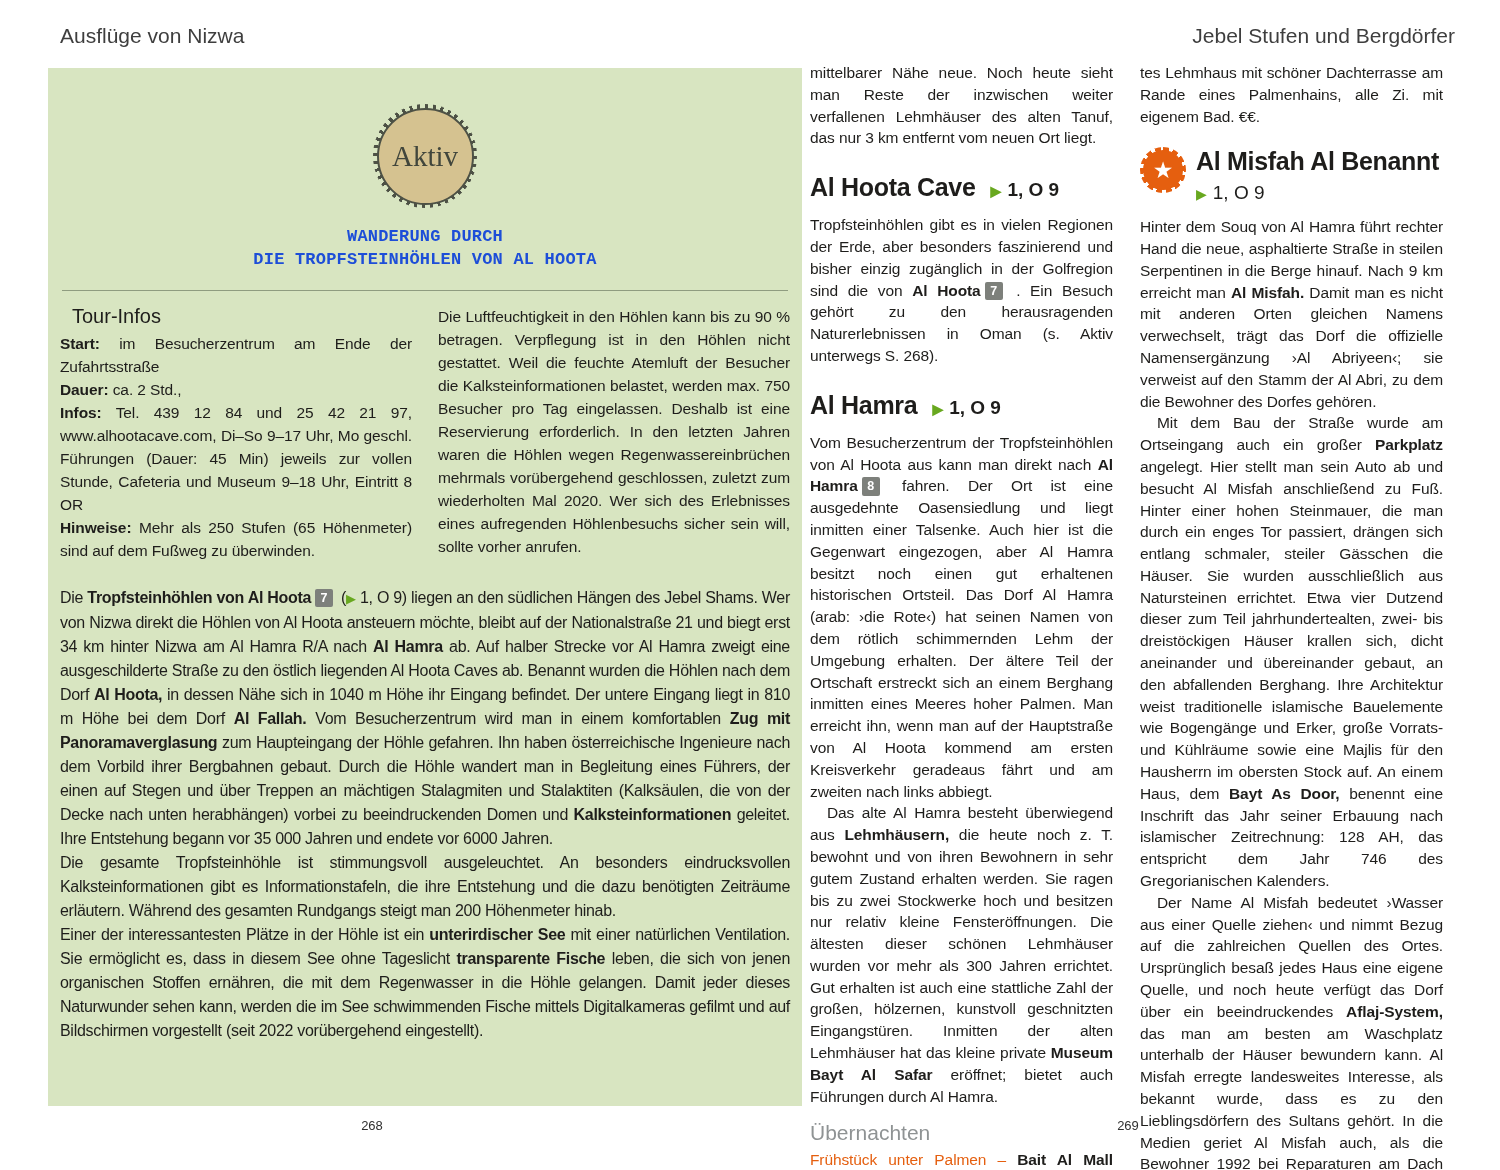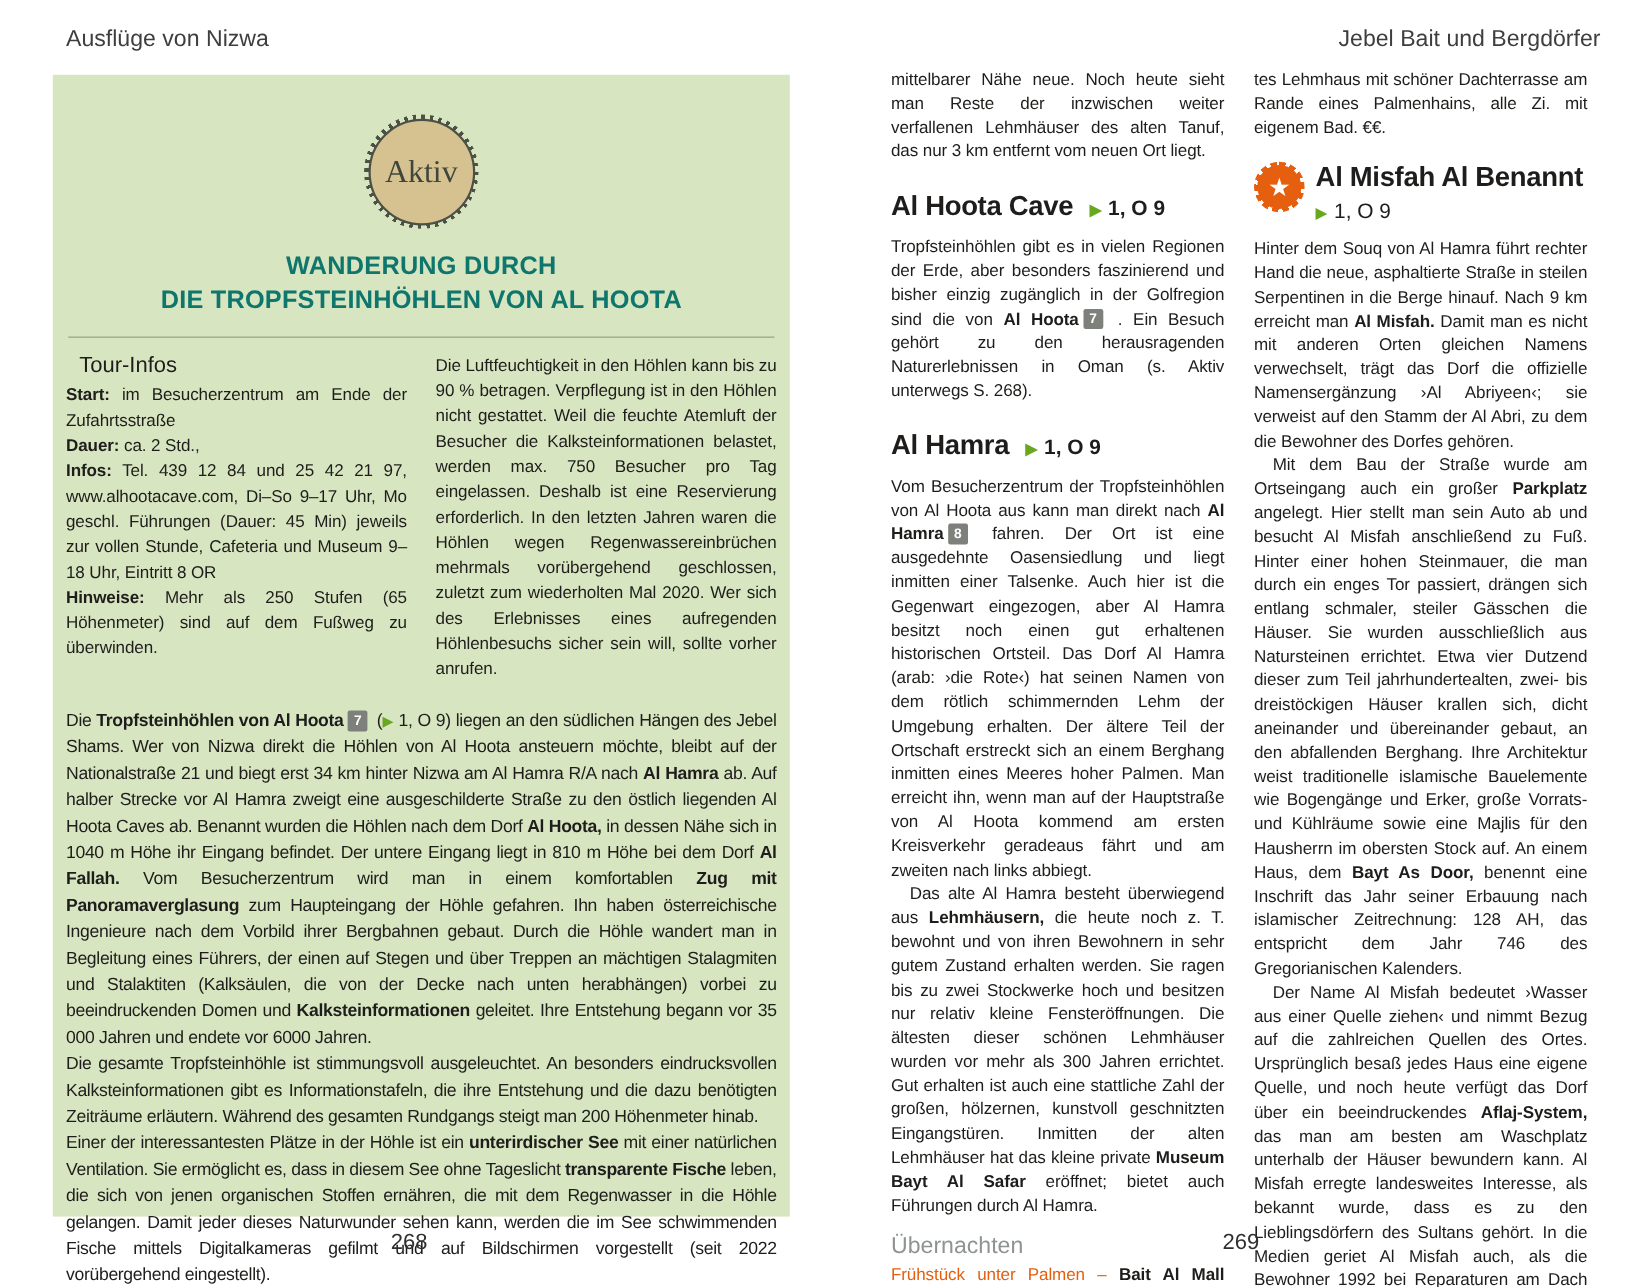--- a/index.html
+++ b/index.html
@@ -8,30 +8,30 @@
     --muted-gray:#8f9394; --header-ink:#3e3e3e; --rule:#8f9c80;
   }
   html,body{margin:0;padding:0;background:#ffffff;}
   .page{position:relative;width:1500px;height:1170px;background:#fff;overflow:hidden;
         font-family:"Liberation Sans",sans-serif;color:var(--ink);padding-left:14px;}
   .running-head{position:absolute;top:24px;font-size:21px;color:var(--header-ink);}
   .rh-left{left:60px;}
   .rh-right{right:59px;text-align:right;}
 
   
-  .aktiv-box{position:absolute;left:48px;top:68px;width:670px;height:1038px;
+  .aktiv-box{position:absolute;left:48px;top:68px;width:754px;height:1038px;
              background:var(--box-green);box-sizing:border-box;padding:10px 12px 0 12px;}
   .aktiv-badge{width:104px;height:104px;border-radius:50%;margin:26px auto 18px;
                background:repeating-conic-gradient(var(--badge-edge) 0deg 3.5deg, transparent 3.5deg 9deg);
                display:flex;align-items:center;justify-content:center;}
   .aktiv-badge-inner{width:93px;height:93px;border-radius:50%;background:var(--badge-tan);
                border:2px solid var(--badge-edge);display:flex;align-items:center;justify-content:center;
                font-family:"Liberation Serif",serif;font-size:29px;color:#41463c;}
-  .aktiv-title{font-family:Liberation Sans, sans-serif;font-weight:bold;text-align:center;
-               font-size:23px;line-height:1.35;letter-spacing:.2px;color:#0f766e;margin:0 0 4px 0;}
+  .aktiv-title{font-family:Liberation Mono, monospace;font-weight:bold;text-align:center;
+               font-size:17px;line-height:1.35;letter-spacing:.2px;color:#1d4ed8;margin:0 0 4px 0;}
   .aktiv-rule{border:none;border-top:1px solid var(--rule);margin:18px 2px 14px 2px;}
   .tour-cols{display:flex;gap:26px;}
   .tour-col{flex:1;min-width:0;}
   .tour-infos-heading{font-size:20px;font-weight:normal;margin:0 0 4px 12px;color:var(--ink);}
   .tour-col .para{font-size:15.5px;line-height:23px;letter-spacing:-.1px;}
   .aktiv-body{margin-top:24px;}
   .aktiv-body .para{font-size:16px;line-height:24px;letter-spacing:-.3px;}
 
   
   .col{position:absolute;top:62px;width:303px;}
@@ -58,31 +58,31 @@
   .stay-heading{font-size:21px;font-weight:normal;color:var(--muted-gray);margin:14px 0 4px 0;}
 
   
   .run-b{font-weight:bold;}
   .run-o{color:var(--accent-orange);}
   .run-badge{display:inline-block;background:var(--badge-gray);color:#fff;font-size:12.5px;
              font-weight:bold;line-height:1;padding:3px 5.5px;border-radius:2px;margin:0 4px;
              transform:translateY(-1px);text-indent:0;}
   .run-tri{color:var(--accent-green);font-size:13px;}
 
-  .pagenum{position:absolute;top:1118px;width:60px;text-align:center;font-size:20px;color:#2f2f2f;}
+  .pagenum{position:absolute;top:1118px;width:60px;text-align:center;font-size:13px;color:#2f2f2f;}
   .pn-left{left:342px;}
   .pn-right{left:1098px;}
 </style>
 </head>
 <body>
 
 <div class="page">
 
   <div class="running-head rh-left">Ausflüge von Nizwa</div>
-  <div class="running-head rh-right">Jebel Bait und Bergdörfer</div>
+  <div class="running-head rh-right">Jebel Stufen und Bergdörfer</div>
 
   <section class="aktiv-box">
     <div class="aktiv-badge">
       <div class="aktiv-badge-inner">
         <span>Aktiv</span>
       </div>
     </div>
     <h1 class="aktiv-title">
       <span>WANDERUNG DURCH</span><br>
       <span>DIE TROPFSTEINHÖHLEN VON AL HOOTA</span>

